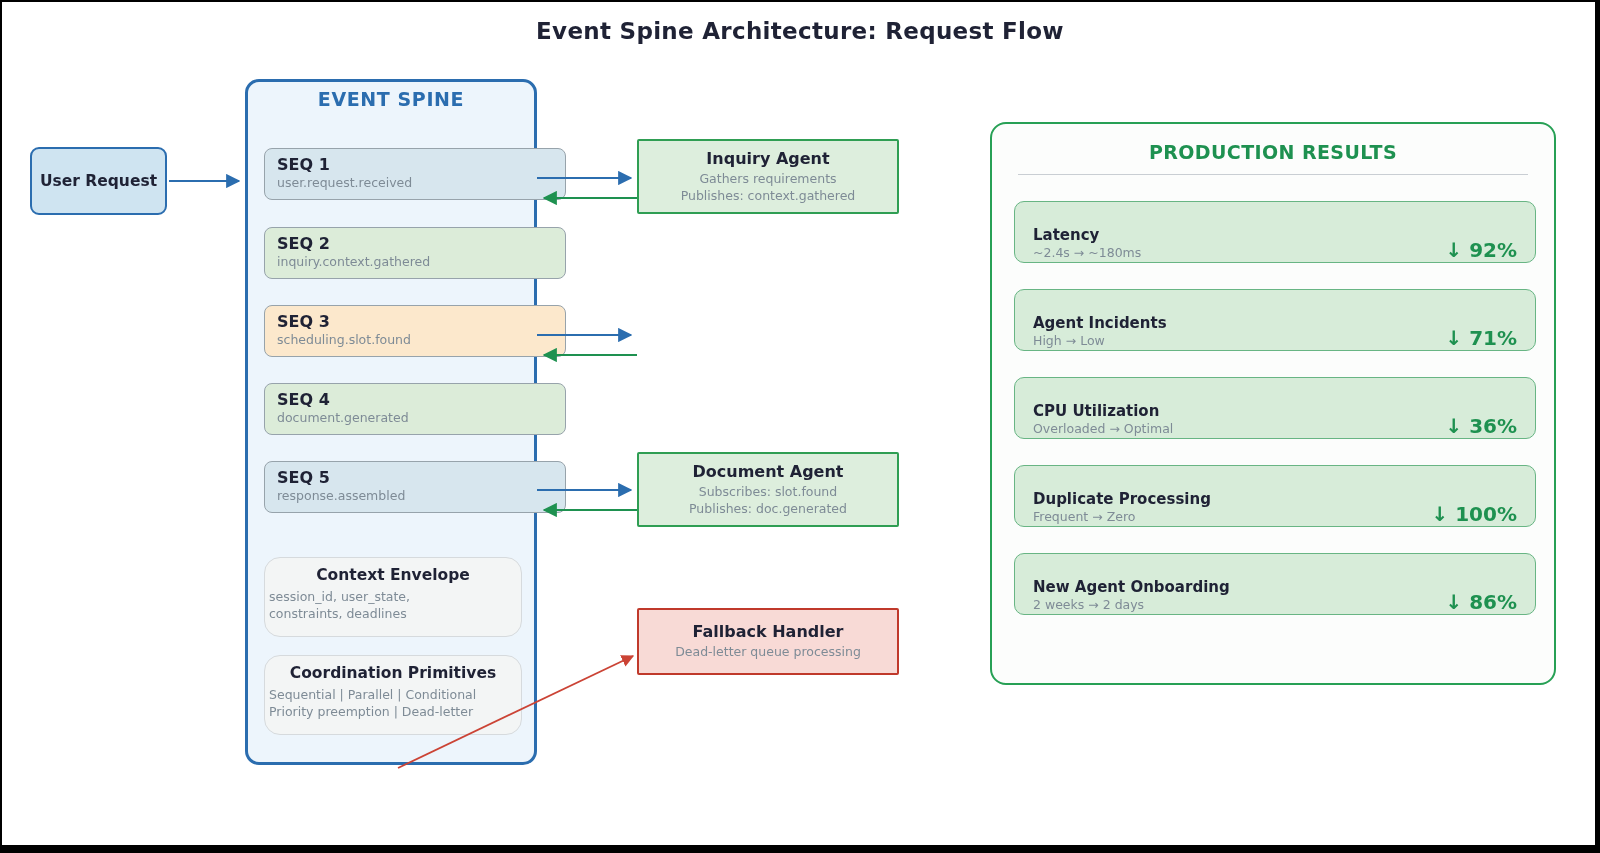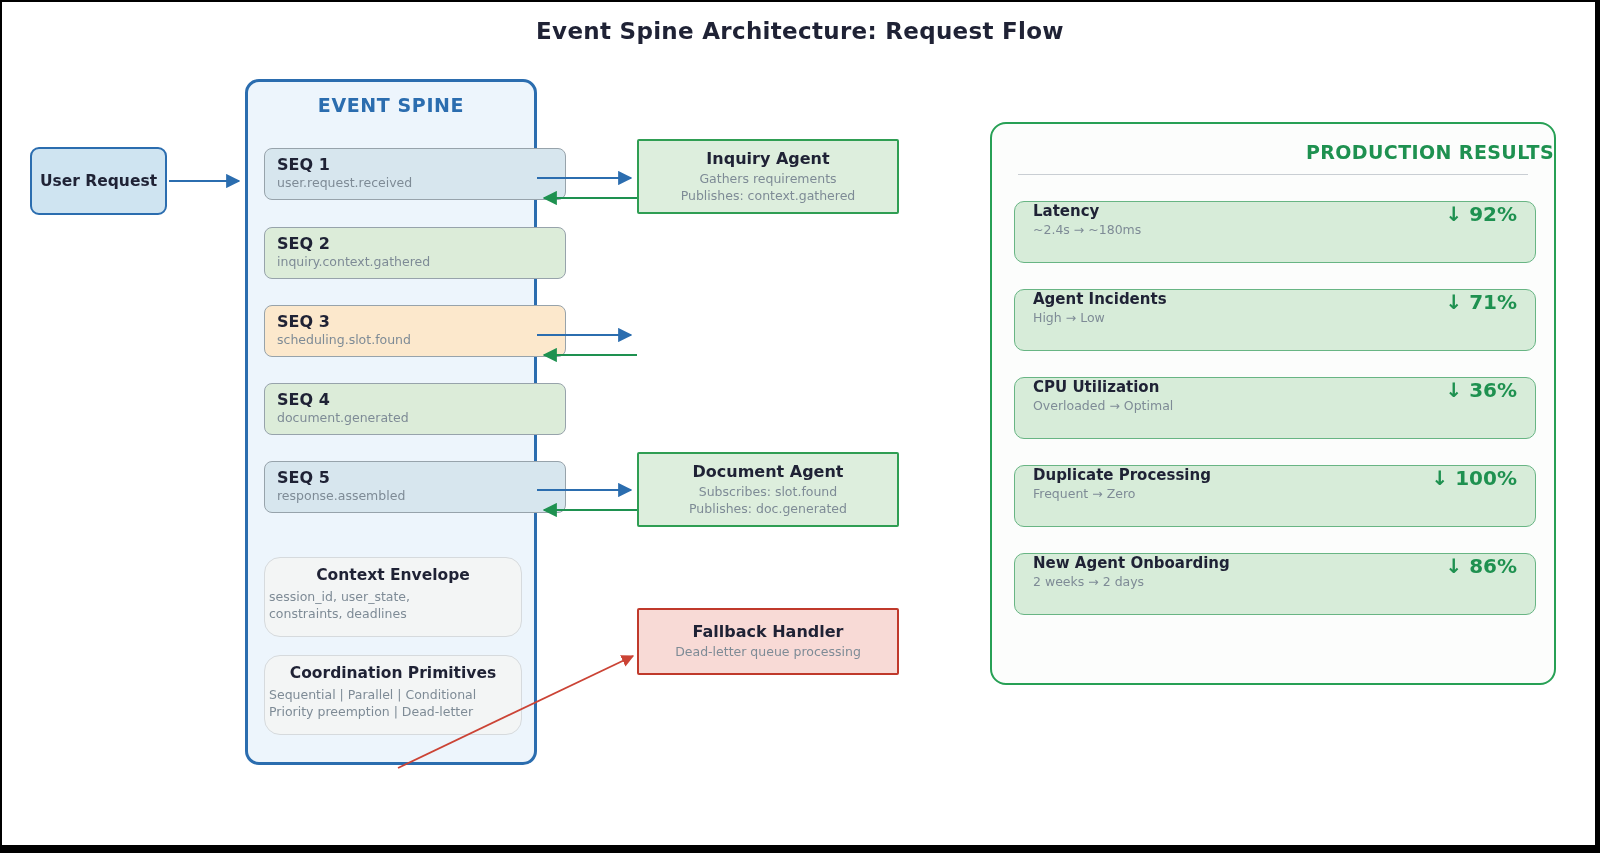--- a/index.html
+++ b/index.html
@@ -14,21 +14,21 @@
 
   
   .user-request{position:absolute;left:30px;top:147px;width:137px;height:68px;
     background:#cfe4f1;border:2px solid #2b6daf;border-radius:9px;
     display:flex;align-items:center;justify-content:center;
     font-size:15.5px;font-weight:bold;box-sizing:border-box;}
 
   
   .spine{position:absolute;left:245px;top:79px;width:292px;height:686px;
     background:#edf5fc;border:3px solid #2b6daf;border-radius:14px;box-sizing:border-box;}
-  .spine-title{margin-top:12px;text-align:center;font-size:19px;font-weight:bold;
+  .spine-title{margin-top:6px;text-align:center;font-size:19px;font-weight:bold;
     color:#2b6daf;letter-spacing:.6px;}
   .seq{position:absolute;left:16px;width:302px;height:52px;border-radius:8px;
     border:1.5px solid #97a3ab;box-sizing:border-box;padding:6px 12px;}
   .seq-blue{background:#d7e6ee;}
   .seq-green{background:#dcecd9;}
   .seq-orange{background:#fce8cc;}
   .seq-label{font-size:16px;font-weight:bold;color:#1f2235;line-height:1.25;}
   .seq-event{font-size:12.5px;color:#7e8b96;line-height:1.3;}
   .info-box{position:absolute;left:16px;width:258px;height:80px;border-radius:16px;
     background:#f3f5f5;border:1.5px solid #d6dadd;box-sizing:border-box;padding:8px 4px;}
@@ -40,26 +40,26 @@
     display:flex;flex-direction:column;align-items:center;justify-content:center;text-align:center;}
   .agent-green{background:#ddeedd;border:2.5px solid #2f9e53;}
   .agent-orange{background:#fce9cf;border:2.5px solid #e67e22;}
   .agent-red{background:#f8dad6;border:2.5px solid #c0392b;}
   .agent-title{font-size:16px;font-weight:bold;color:#1f2235;margin-bottom:3px;}
   .agent-line{font-size:12.5px;color:#7e8b96;line-height:1.32;}
 
   
   .results{position:absolute;left:990px;top:122px;width:566px;height:563px;
     background:#fcfdfc;border:2px solid #27a055;border-radius:16px;box-sizing:border-box;}
-  .results-title{margin-top:17px;text-align:right;font-size:19px;font-weight:bold;
+  .results-title{margin-top:17px;text-align:center;font-size:19px;font-weight:bold;
     color:#1e9150;letter-spacing:.4px;}
   .results-divider{margin:11px 26px 0 26px;border-top:1.2px solid #c9ced3;}
   .metric{position:absolute;left:22px;width:522px;height:62px;border-radius:10px;
     background:#d7ecd9;border:1.5px solid #68b584;box-sizing:border-box;
-    display:flex;align-items:flex-start;justify-content:space-between;padding:0 18px;}
+    display:flex;align-items:flex-end;justify-content:space-between;padding:0 18px;}
   .metric-name{font-size:15px;font-weight:bold;color:#1f2235;line-height:1.3;}
   .metric-change{font-size:12.5px;color:#7e8b96;line-height:1.35;}
   .metric-delta{font-size:20px;font-weight:bold;color:#1e9150;white-space:nowrap;}
 
   .overlay{position:absolute;inset:0;z-index:5;pointer-events:none;}
 </style>
 </head>
 <body>
 
 <div class="canvas">

